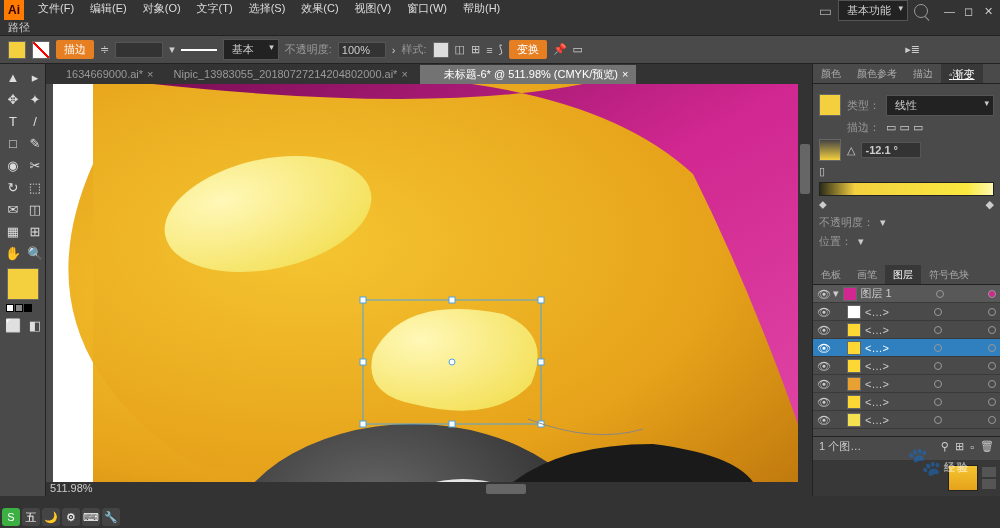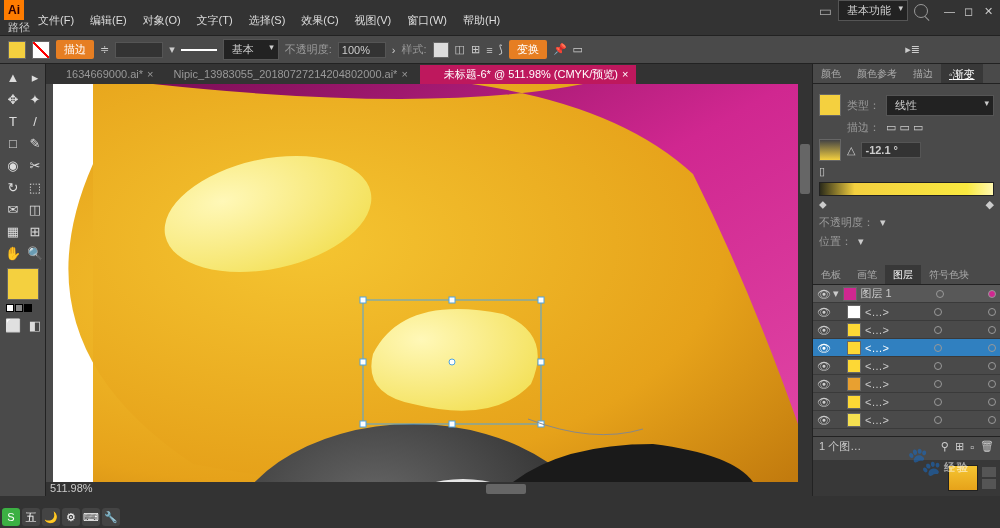--- a/index.html
+++ b/index.html
@@ -1,19 +1,19 @@
 <!DOCTYPE html>
 <html><head>
 <meta charset="utf-8">
 <style>
 * { margin: 0; padding: 0; box-sizing: border-box; font-family: "Microsoft YaHei", sans-serif; font-size: 11px; }
 body { width: 1000px; height: 528px; background: #333; color: #ccc; overflow: hidden; position: relative; }
 .titlebar { height: 20px; background: #333; display: flex; align-items: flex-start; padding: 0 4px; }
 .ai-logo { width: 20px; height: 20px; background: #ff7c00; color: #330000; font-weight: bold; display: flex; align-items: center; justify-content: center; font-size: 12px; margin-right: 6px; }
-.menuitem { padding: 13px 8px; color: #ddd; cursor: pointer; }
+.menuitem { padding: 1px 8px; color: #ddd; cursor: pointer; }
 .titlebar-right { margin-left: auto; display: flex; align-items: center; gap: 6px; }
 .dropdown { background: #222; padding: 2px 16px 2px 8px; border: 1px solid #555; position: relative; }
 .dropdown::after { content: "▾"; position: absolute; right: 4px; top: 2px; font-size: 9px; }
 .search-icon { width: 14px; height: 14px; border: 1px solid #999; border-radius: 50%; position: relative; }
 .search-icon::after { content: ""; position: absolute; width: 6px; height: 1px; background: #999; transform: rotate(45deg); bottom: -2px; right: -3px; }
 .window-controls { display: flex; gap: 8px; margin-left: 10px; }
 .window-controls span { width: 12px; height: 12px; display: inline-block; }
 
 .subbar { height: 16px; background: #333; display: flex; align-items: center; padding-left: 8px; border-bottom: 1px solid #222; }
 
@@ -31,21 +31,21 @@
 .toolgrid { display: grid; grid-template-columns: 1fr 1fr; gap: 0; }
 .tool { width: 22px; height: 22px; display: flex; align-items: center; justify-content: center; color: #ddd; font-size: 13px; }
 .color-box { width: 32px; height: 32px; background: #f4d03f; border: 1px solid #666; margin: 4px auto; position: relative; }
 .color-box::after { content: ""; position: absolute; width: 32px; height: 32px; background: #fff; border: 1px solid #666; left: 6px; top: 6px; z-index: -1; }
 .mini-swatches { display: flex; gap: 1px; margin: 2px 4px; }
 .mini-swatches span { width: 8px; height: 8px; border: 1px solid #000; }
 
 .docarea { flex: 1; display: flex; flex-direction: column; background: #4a4a4a; }
 .tabs { display: flex; height: 20px; background: #333; align-items: center; padding-left: 12px; gap: 4px; overflow: hidden; }
 .tab { padding: 2px 8px; background: #333; color: #999; font-size: 10px; white-space: nowrap; }
-.tab.active { background: #be185d; color: #fff; padding-left: 24px; }
+.tab.active { background: #737373; color: #fff; padding-left: 24px; }
 .tab-x { margin-left: 4px; }
 
 .canvas-wrap { flex: 1; overflow: hidden; position: relative; }
 .canvas-svg { width: 100%; height: 100%; }
 .hscroll { height: 14px; background: #333; position: relative; }
 .hscroll-thumb { position: absolute; height: 10px; background: #666; top: 2px; left: 440px; width: 40px; border-radius: 2px; }
 
 .rightpanel { width: 188px; background: #4a4a4a; border-left: 1px solid #222; display: flex; flex-direction: column; }
 .rp-tabs { display: flex; height: 20px; border-bottom: 1px solid #222; }
 .rp-tab { padding: 3px 8px; font-size: 10px; color: #aaa; }

